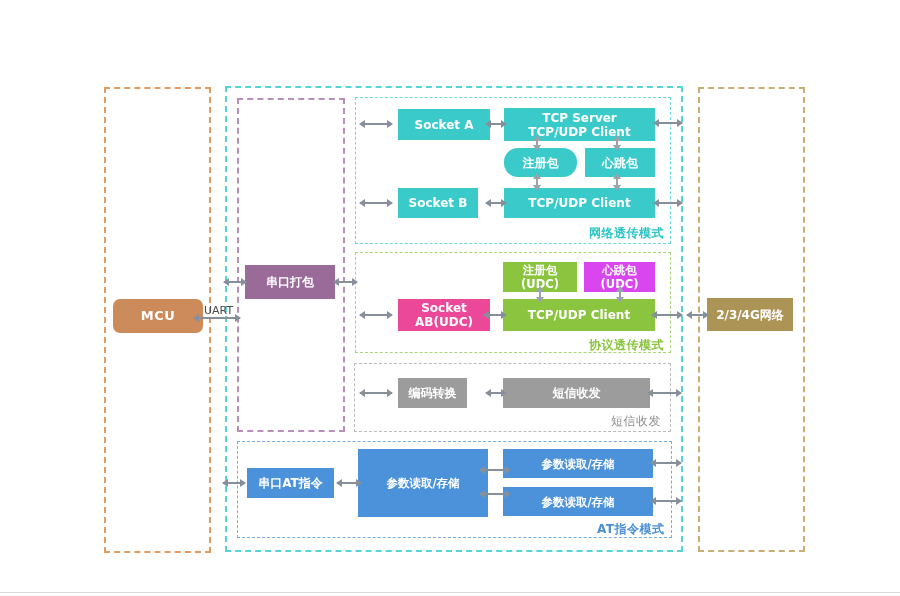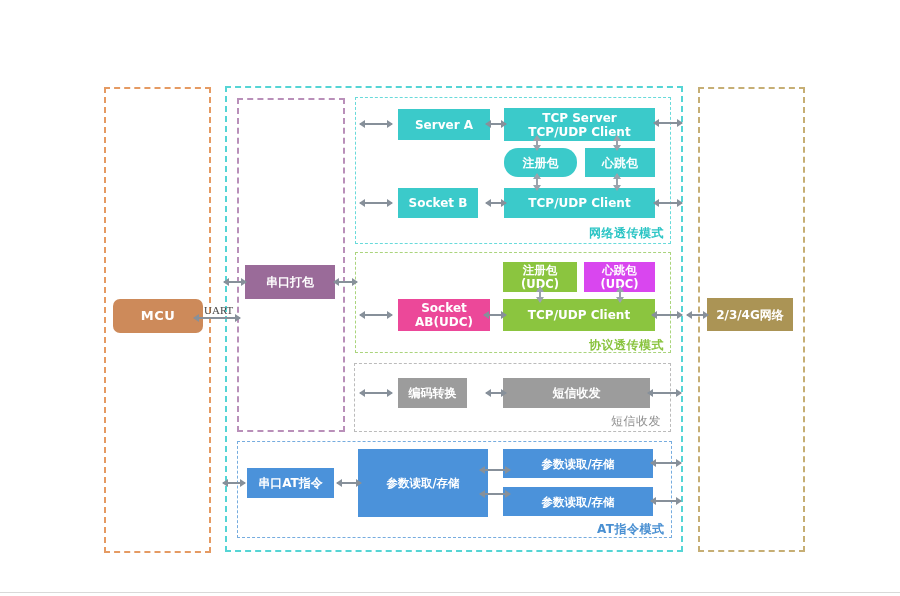--- a/index.html
+++ b/index.html
@@ -17,21 +17,21 @@
   .ah{position:absolute;height:2px;background:#87909a;}
   .ah::before{content:"";position:absolute;left:-1px;top:-3px;border-right:6px solid #87909a;
     border-top:4px solid transparent;border-bottom:4px solid transparent;}
   .ah::after{content:"";position:absolute;right:-1px;top:-3px;border-left:6px solid #87909a;
     border-top:4px solid transparent;border-bottom:4px solid transparent;}
   .av{position:absolute;width:2px;background:#9aa3ac;}
   .av::before{content:"";position:absolute;top:-1px;left:-3px;border-bottom:6px solid #9aa3ac;
     border-left:4px solid transparent;border-right:4px solid transparent;}
   .av::after{content:"";position:absolute;bottom:-1px;left:-3px;border-top:6px solid #9aa3ac;
     border-left:4px solid transparent;border-right:4px solid transparent;}
-  .uart{position:absolute;font-size:11px;color:#4a4a4a;font-weight:400;font-family:Liberation Serif, serif;}
+  .uart{position:absolute;font-size:11px;color:#4a4a4a;font-weight:400;}
   .bottom-rule{position:absolute;left:0;top:592px;width:900px;height:1px;background:#d9d9d9;}
 </style>
 </head>
 <body>
 
 <div class="stage">
 
   <div class="dashed" style="left:104px;top:87px;width:107px;height:466px;border:2px dashed #e59a62;"></div>
   <div class="dashed" style="left:225px;top:86px;width:458px;height:466px;border:2px dashed #55d5d5;"></div>
   <div class="dashed" style="left:237px;top:98px;width:108px;height:334px;border:2px dashed #b98fb9;"></div>
@@ -52,21 +52,21 @@
   </div>
   <div class="uart" style="left:204px;top:304px;">UART</div>
   <div class="box" style="left:245px;top:265px;width:90px;height:34px;background:#9a6b99;">
     <span>串口打包</span>
   </div>
   <div class="box" style="left:707px;top:298px;width:86px;height:33px;background:#ab9455;">
     <span>2/3/4G网络</span>
   </div>
 
   <div class="box" style="left:398px;top:109px;width:92px;height:31px;background:#3bcaca;">
-    <span>Server A</span>
+    <span>Socket A</span>
   </div>
   <div class="box" style="left:504px;top:108px;width:151px;height:33px;background:#3bcaca;">
     <span>TCP Server</span>
     <span>TCP/UDP Client</span>
   </div>
   <div class="box" style="left:504px;top:148px;width:73px;height:29px;background:#3bcaca;border-radius:14px;">
     <span>注册包</span>
   </div>
   <div class="box" style="left:585px;top:148px;width:70px;height:29px;background:#3bcaca;">
     <span>心跳包</span>

